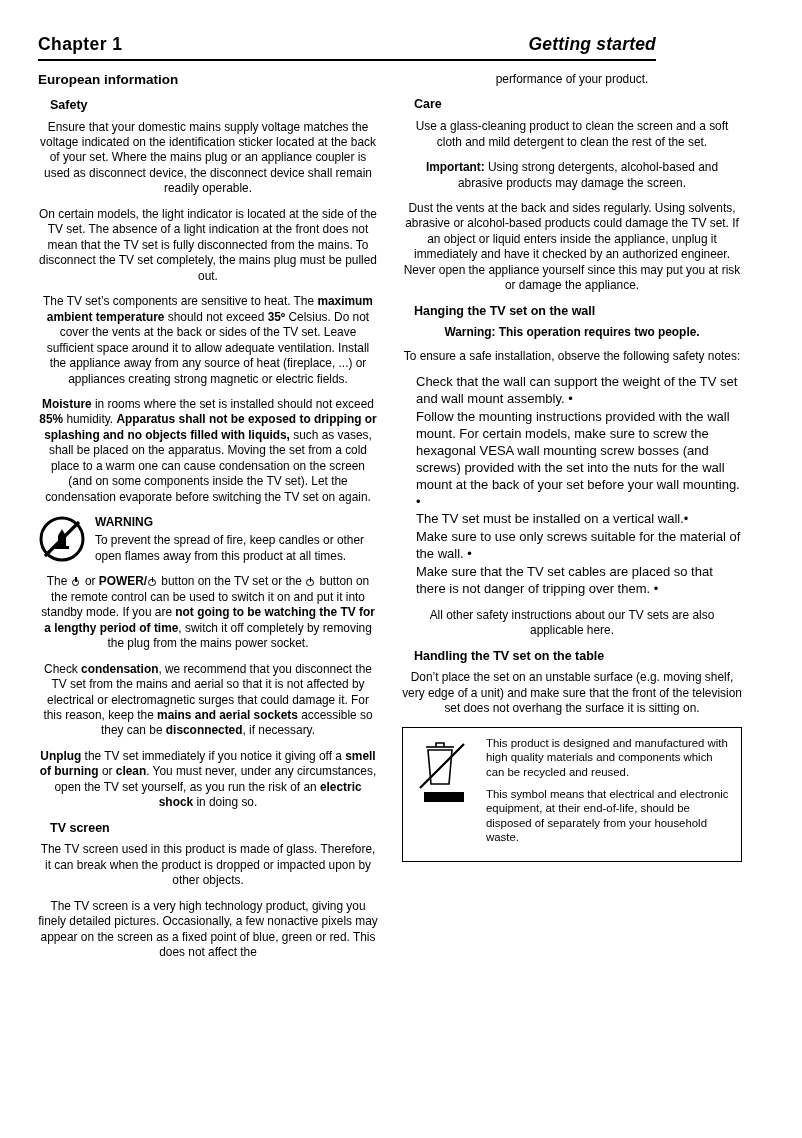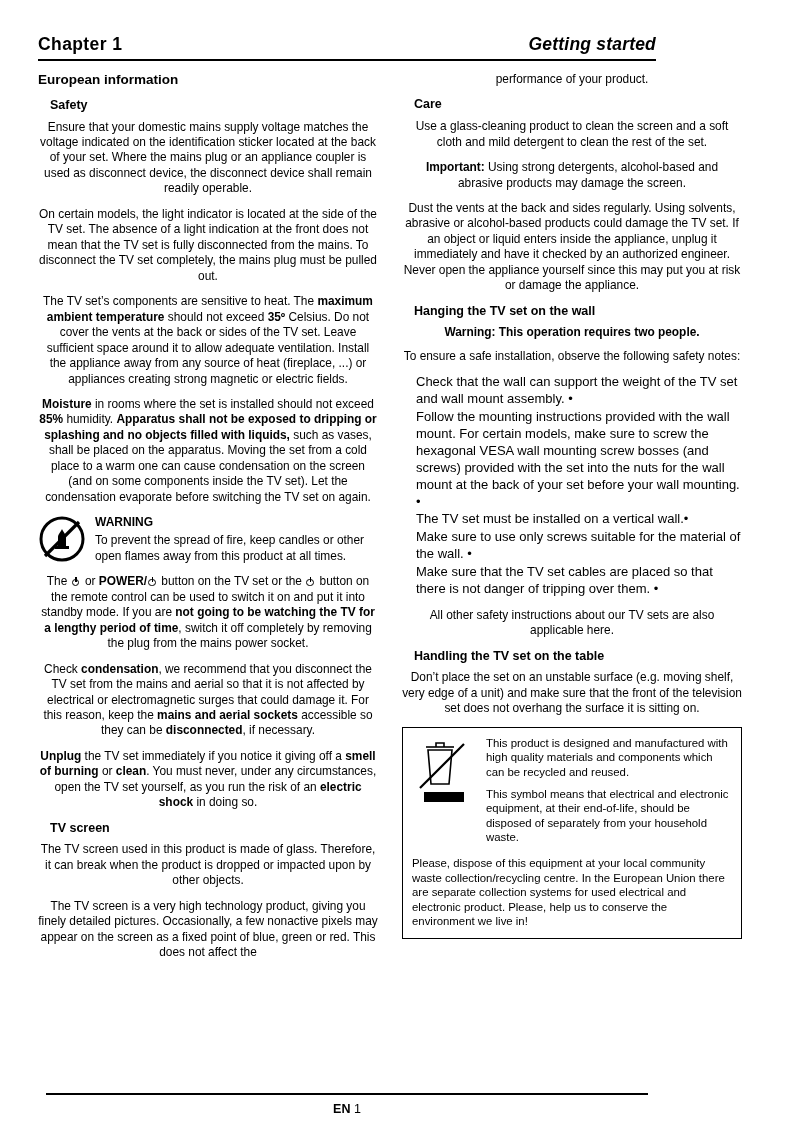--- a/index.html
+++ b/index.html
@@ -288,26 +288,18 @@
               </g>
               <line x1="8" y1="52" x2="52" y2="8" stroke="#000" stroke-width="2.2"></line>
               <rect x="12" y="56" width="40" height="10" fill="#000"></rect>
             </svg>
           </div>
           <div class="recycle-text">
             <p>This product is designed and manufactured with high quality materials and components which can be recycled and reused.</p>
             <p>This symbol means that electrical and electronic equipment, at their end-of-life, should be disposed of separately from your household waste.</p>
           </div>
         </div>
-        <p class="recycle-bottom">Please, dispose of this equipment at your local community waste collection/recycling centre. In the European Union there are separate collection systems for used electrical and electronic product. Please, help us to conserve the environment we live in!</p>
       </div>
     </div>
   </div>
 
-  <div class="footer">
-    <div class="footer-rule"></div>
-    <div class="footer-text">
-      <span class="en">EN</span>
-      <span>1</span>
-    </div>
-  </div>
 
 </div>
 
 </body></html>

